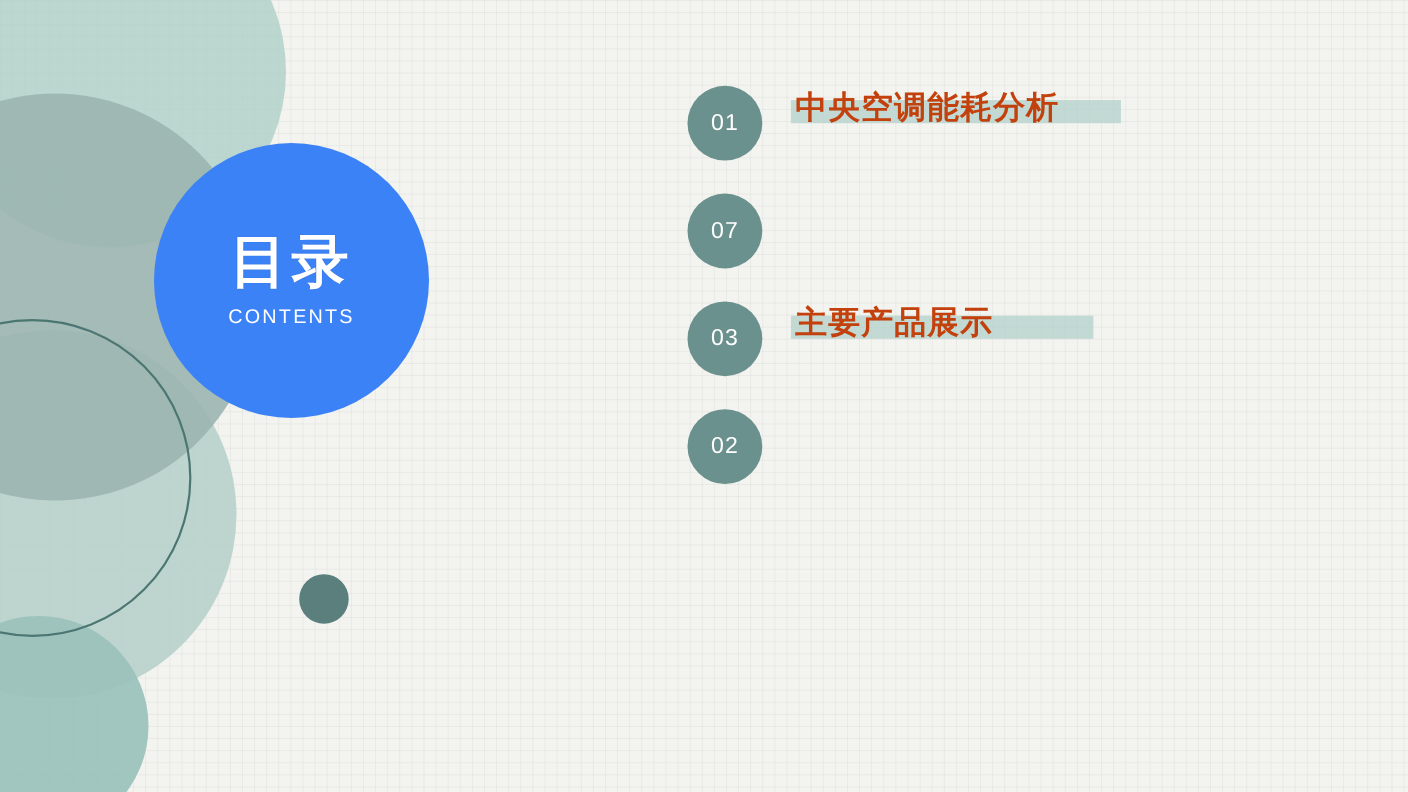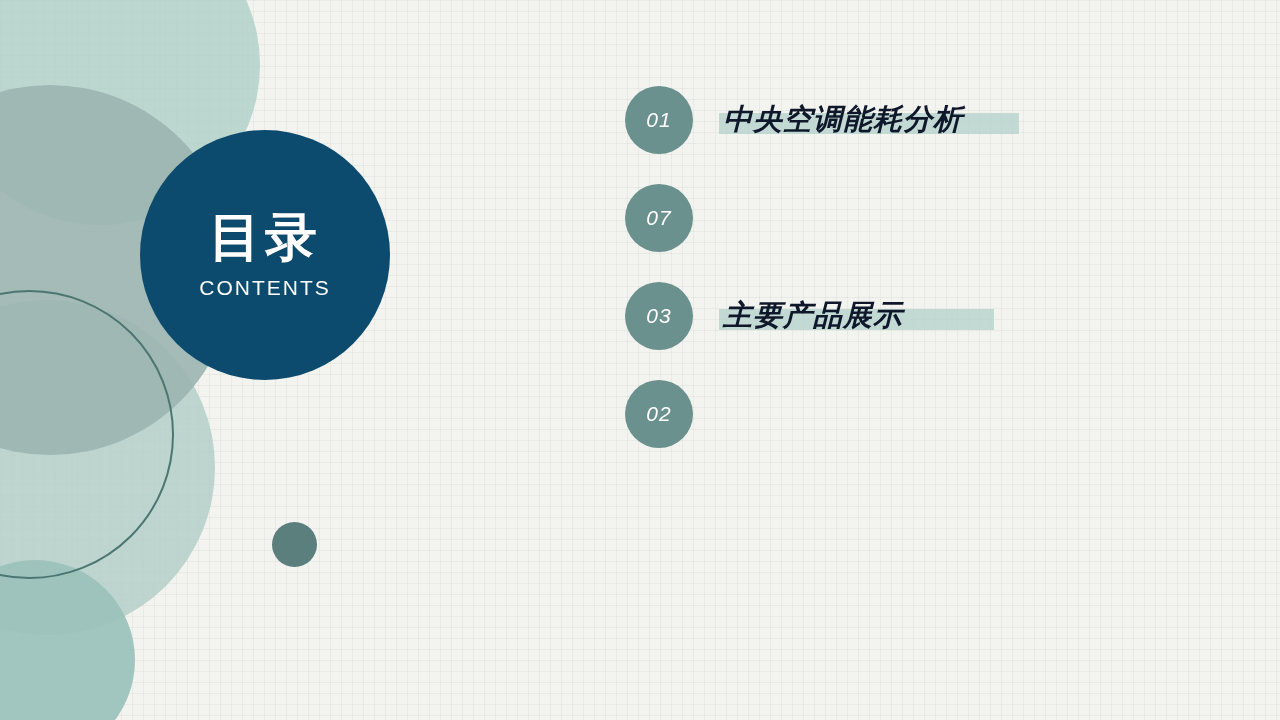--- a/index.html
+++ b/index.html
@@ -80,36 +80,36 @@
     height: 285px;
     border: 2px solid #4c7672;
     background: transparent;
   }
   
   .c-main {
     left: 140px;
     top: 130px;
     width: 250px;
     height: 250px;
-    background: #0c4a6e;
+    background: #3b82f6;
     display: flex;
     flex-direction: column;
     align-items: center;
     justify-content: center;
     color: #ffffff;
   }
   .c-main .cn {
     font-size: 52px;
     font-weight: bold;
     letter-spacing: 4px;
     line-height: 1.05;
     text-shadow: 0 0 1px rgba(0,0,0,0.2);
   }
   .c-main .en {
-    font-size: 21px;
+    font-size: 18px;
     letter-spacing: 2px;
     margin-top: 12px;
     font-weight: 400;
   }
   
   .c-dot {
     left: 272px;
     top: 522px;
     width: 45px;
     height: 45px;
@@ -118,24 +118,23 @@
 
   
   .toc {
     position: absolute;
     left: 625px;
     top: 78px;
     width: 640px;
   }
   .toc-row {
     display: flex;
-    align-items: center;
+    align-items: flex-start;
     height: 84px;
     margin-bottom: 14px;
-    font-style: italic;
   }
   .num-circle {
     flex: 0 0 auto;
     width: 68px;
     height: 68px;
     border-radius: 50%;
     background: #6a918d;
     color: #ffffff;
     font-size: 21px;
     display: flex;
@@ -155,21 +154,21 @@
     height: 21px;
     background: #b9d3cf;
     opacity: 0.85;
     z-index: 0;
   }
   .toc-text {
     position: relative;
     z-index: 1;
     font-size: 29px;
     font-weight: bold;
-    color: #0f172a;
+    color: #c2410c;
     letter-spacing: 1px;
     white-space: nowrap;
   }
 </style>
 </head>
 <body>
 
 <div class="slide">
 
   <div class="grid-overlay"></div>

